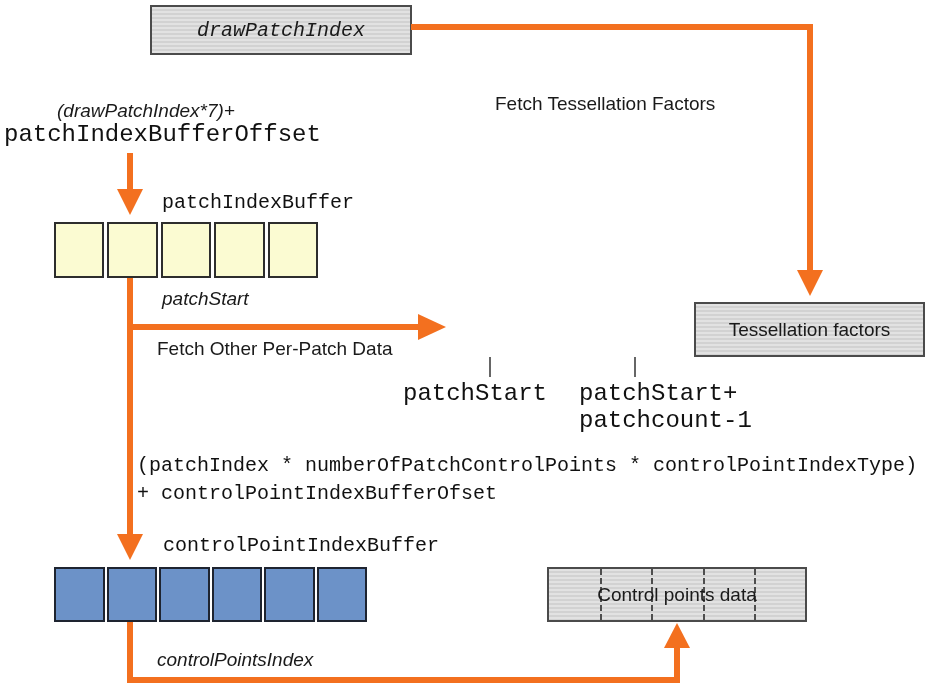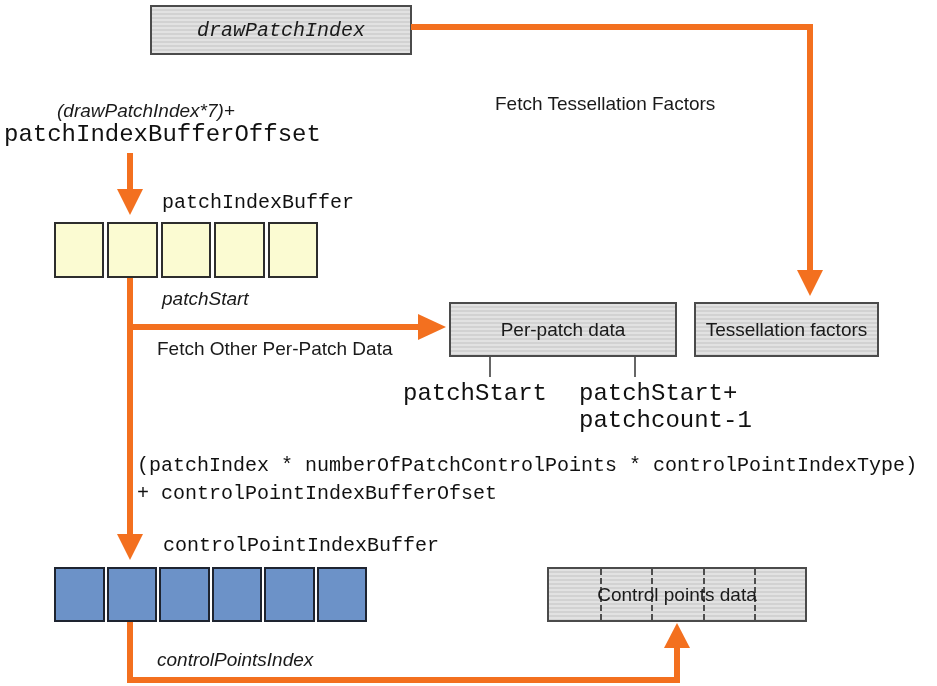--- a/index.html
+++ b/index.html
@@ -76,25 +76,22 @@
     </div>
 
   <div class="vline" style="left:127px;top:278px;height:258px;"></div>
   <div class="tri tri-down" style="left:117px;top:534px;"></div>
 
   <div class="label ital" style="left:162px;top:288px;">patchStart</div>
   <div class="hline" style="left:130px;top:324px;width:288px;"></div>
   <div class="tri tri-right" style="left:418px;top:314px;"></div>
   <div class="label sans" style="left:157px;top:338px;">Fetch Other Per-Patch Data</div>
 
-  <div class="stripebox" style="left:449px;top:302px;width:228px;height:55px;">
-    <span>Per-patch data</span>
-  </div>
 
-  <div class="stripebox" style="left:694px;top:302px;width:185px;height:55px;text-align:right;">
+  <div class="stripebox" style="left:694px;top:302px;width:231px;height:55px;text-align:right;">
     <span>Tessellation factors</span>
   </div>
 
   <div class="tick" style="left:489px;top:357px;"></div>
   <div class="tick" style="left:634px;top:357px;"></div>
   <div class="label mono-lg" style="left:403px;top:380px;">patchStart</div>
   <div class="label mono-lg" style="left:579px;top:380px;">patchStart+</div>
   <div class="label mono-lg" style="left:579px;top:407px;text-align:center;">patchcount-1</div>
 
   <div class="label mono" style="left:137px;top:454px;">(patchIndex * numberOfPatchControlPoints * controlPointIndexType)</div>

